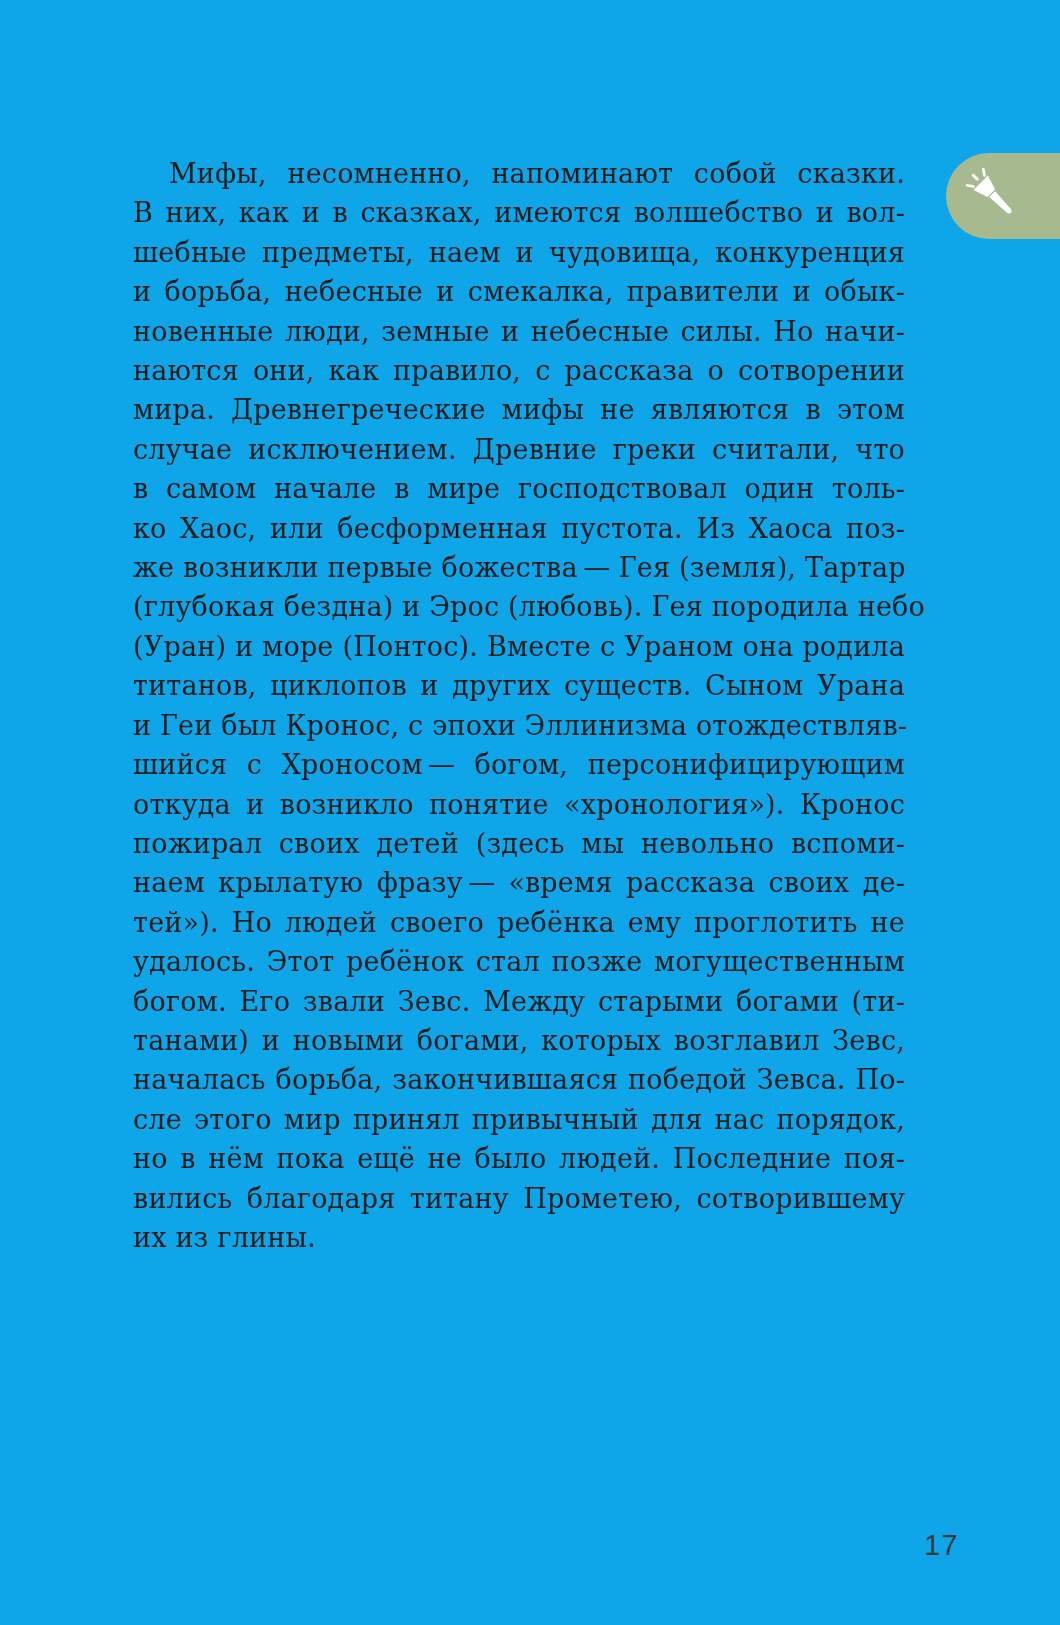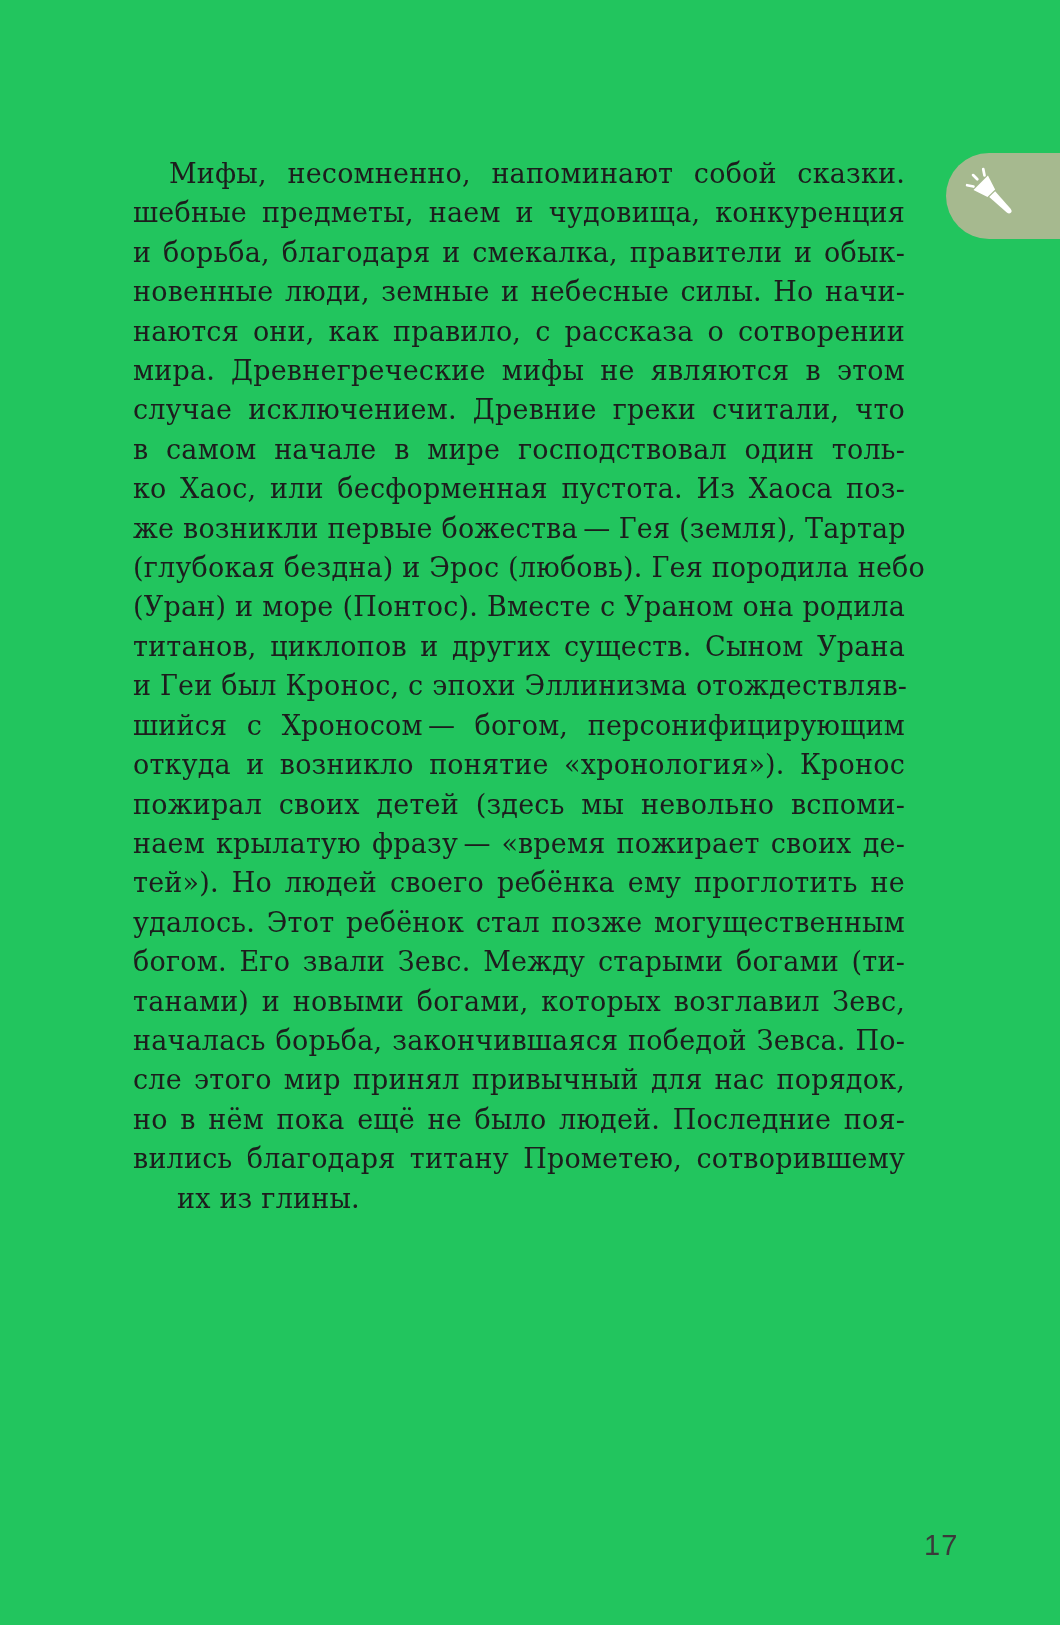--- a/index.html
+++ b/index.html
@@ -1,41 +1,41 @@
 <!DOCTYPE html>
 <html><head>
 <meta charset="utf-8">
 <style>
   html, body { margin: 0; padding: 0; background: #ffffff; }
   .page {
     position: relative;
     width: 1060px;
     height: 1625px;
-    background: #22c55e;
+    background: #0ea5e9;
     overflow: hidden;
     font-family: "DejaVu Serif", "Liberation Serif", serif;
   }
   .text-block {
     position: absolute;
     left: 133px;
     top: 154px;
     width: 772px;
     color: #1d1d1d;
   }
   .line {
     font-size: 27px;
     line-height: 39.4px;
     text-align: justify;
     text-align-last: justify;
     text-justify: inter-word;
     white-space: nowrap;
     letter-spacing: 0.2px;
   }
   .line.first { padding-left: 36px; }
-  .line.last  { text-align-last: left; margin-left: 44px; }
+  .line.last  { text-align-last: left; }
   .section-tab {
     position: absolute;
     top: 153px;
     right: 0;
     width: 114px;
     height: 86px;
     background: #a6b98f;
     border-radius: 43px 0 0 43px;
   }
   .section-tab svg {
@@ -69,37 +69,38 @@
       <g transform="rotate(-45 50 50)" stroke="#ffffff" stroke-width="4.5" stroke-linecap="round" fill="none">
         <line x1="50" y1="3" x2="50" y2="13"></line>
         <line x1="31" y1="8" x2="37" y2="17"></line>
         <line x1="69" y1="8" x2="63" y2="17"></line>
       </g>
     </svg>
   </div>
 
   <div class="text-block">
     <div class="line first">Мифы, несомненно, напоминают собой сказки.</div>
+    <div class="line">В них, как и в сказках, имеются волшебство и вол-</div>
     <div class="line">шебные предметы, наем и чудовища, конкуренция</div>
-    <div class="line">и борьба, благодаря и смекалка, правители и обык-</div>
+    <div class="line">и борьба, небесные и смекалка, правители и обык-</div>
     <div class="line">новенные люди, земные и небесные силы. Но начи-</div>
     <div class="line">наются они, как правило, с рассказа о сотворении</div>
     <div class="line">мира. Древнегреческие мифы не являются в этом</div>
     <div class="line">случае исключением. Древние греки считали, что</div>
     <div class="line">в самом начале в мире господствовал один толь-</div>
     <div class="line">ко Хаос, или бесформенная пустота. Из Хаоса поз-</div>
     <div class="line">же возникли первые божества — Гея (земля), Тартар</div>
     <div class="line">(глубокая бездна) и Эрос (любовь). Гея породила небо</div>
     <div class="line">(Уран) и море (Понтос). Вместе с Ураном она родила</div>
     <div class="line">титанов, циклопов и других существ. Сыном Урана</div>
     <div class="line">и Геи был Кронос, с эпохи Эллинизма отождествляв-</div>
     <div class="line">шийся с Хроносом — богом, персонифицирующим</div>
     <div class="line">откуда и возникло понятие «хронология»). Кронос</div>
     <div class="line">пожирал своих детей (здесь мы невольно вспоми-</div>
-    <div class="line">наем крылатую фразу — «время пожирает своих де-</div>
+    <div class="line">наем крылатую фразу — «время рассказа своих де-</div>
     <div class="line">тей»). Но людей своего ребёнка ему проглотить не</div>
     <div class="line">удалось. Этот ребёнок стал позже могущественным</div>
     <div class="line">богом. Его звали Зевс. Между старыми богами (ти-</div>
     <div class="line">танами) и новыми богами, которых возглавил Зевс,</div>
     <div class="line">началась борьба, закончившаяся победой Зевса. По-</div>
     <div class="line">сле этого мир принял привычный для нас порядок,</div>
     <div class="line">но в нём пока ещё не было людей. Последние поя-</div>
     <div class="line">вились благодаря титану Прометею, сотворившему</div>
     <div class="line last">их из глины.</div>
   </div>

